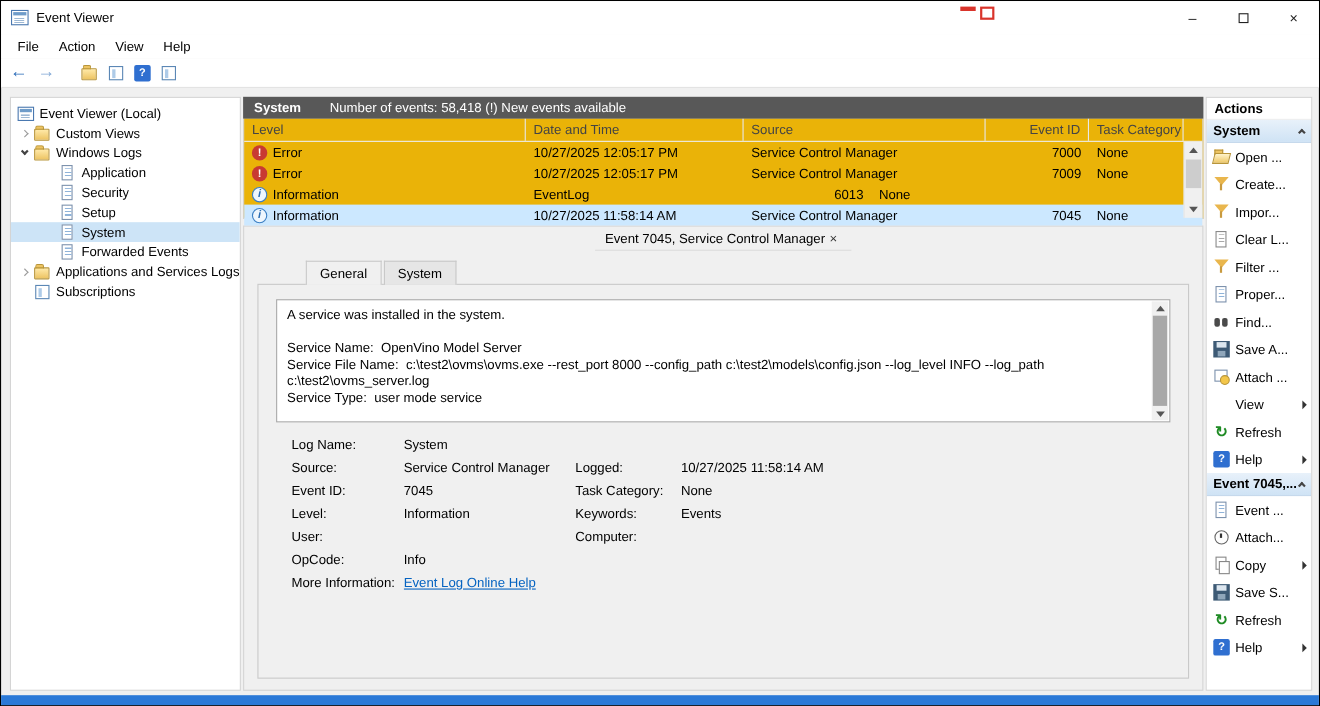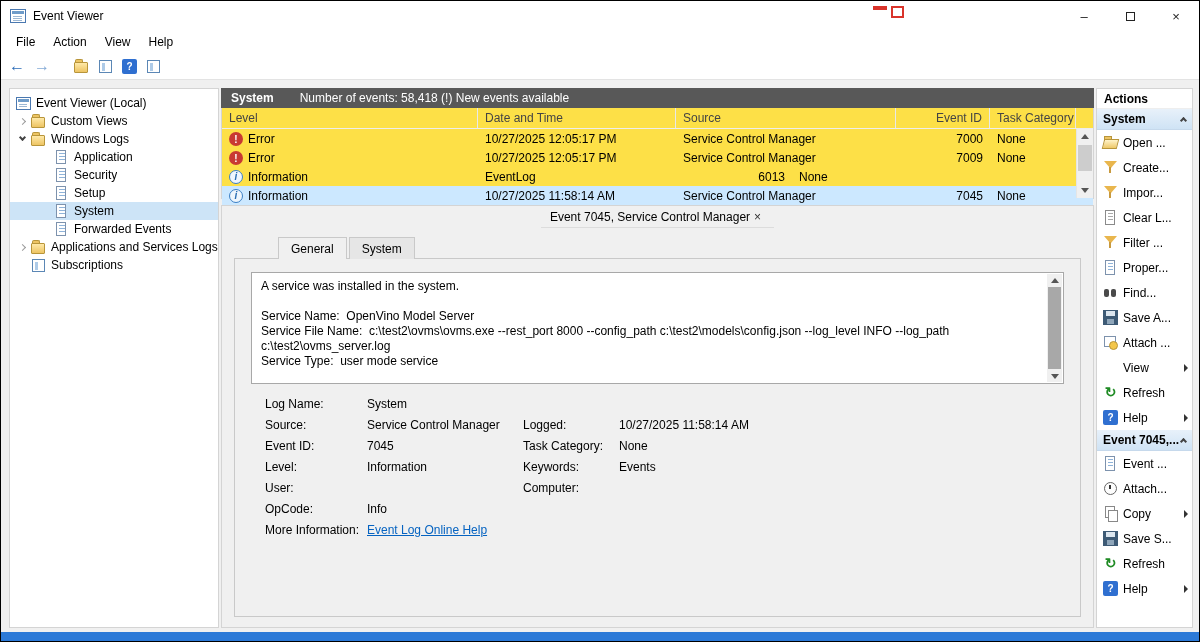--- a/index.html
+++ b/index.html
@@ -91,21 +91,21 @@
   .chev{width:5px;height:5px;display:inline-block;flex:none;margin:0 6px 0 2px;}
   .chev.col{border:solid #9b9b9b;border-width:1px 1px 0 0;transform:rotate(45deg);}
   .chev.exp{border:solid #444;border-width:2px 2px 0 0;transform:rotate(135deg);margin-top:-3px;}
   .chev.none{border:none;}
 
   .center{flex:1;display:flex;flex-direction:column;min-width:0;}
   .log-header{height:20px;background:#585858;color:#fff;display:flex;align-items:center;
     padding:0 10px;gap:26px;flex:none;}
   .log-header .t{font-weight:bold;}
 
-  .table-wrap{background:#fde047;border:1px solid #d4d4d4;border-top:none;height:91px;position:relative;flex:none;}
+  .table-wrap{background:#eab308;border:1px solid #d4d4d4;border-top:none;height:91px;position:relative;flex:none;}
   .lv-header{display:flex;height:21px;border-bottom:1px solid #ededed;color:#444;padding-right:17px;}
   .th{padding:0 7px;border-right:1px solid #e8e8e8;display:flex;align-items:center;height:100%;overflow:hidden;white-space:nowrap;}
   .c-level{width:256px;flex:none;}
   .c-date{width:198px;flex:none;}
   .c-source{width:220px;flex:none;}
   .c-id{width:94px;flex:none;justify-content:flex-end;}
   .c-task{flex:1;}
   .tr{display:flex;height:19px;align-items:center;padding-right:17px;}
   .tr.selected{background:#cce8ff;}
   .td{padding:0 7px;display:flex;align-items:center;gap:5px;overflow:hidden;white-space:nowrap;height:100%;}

